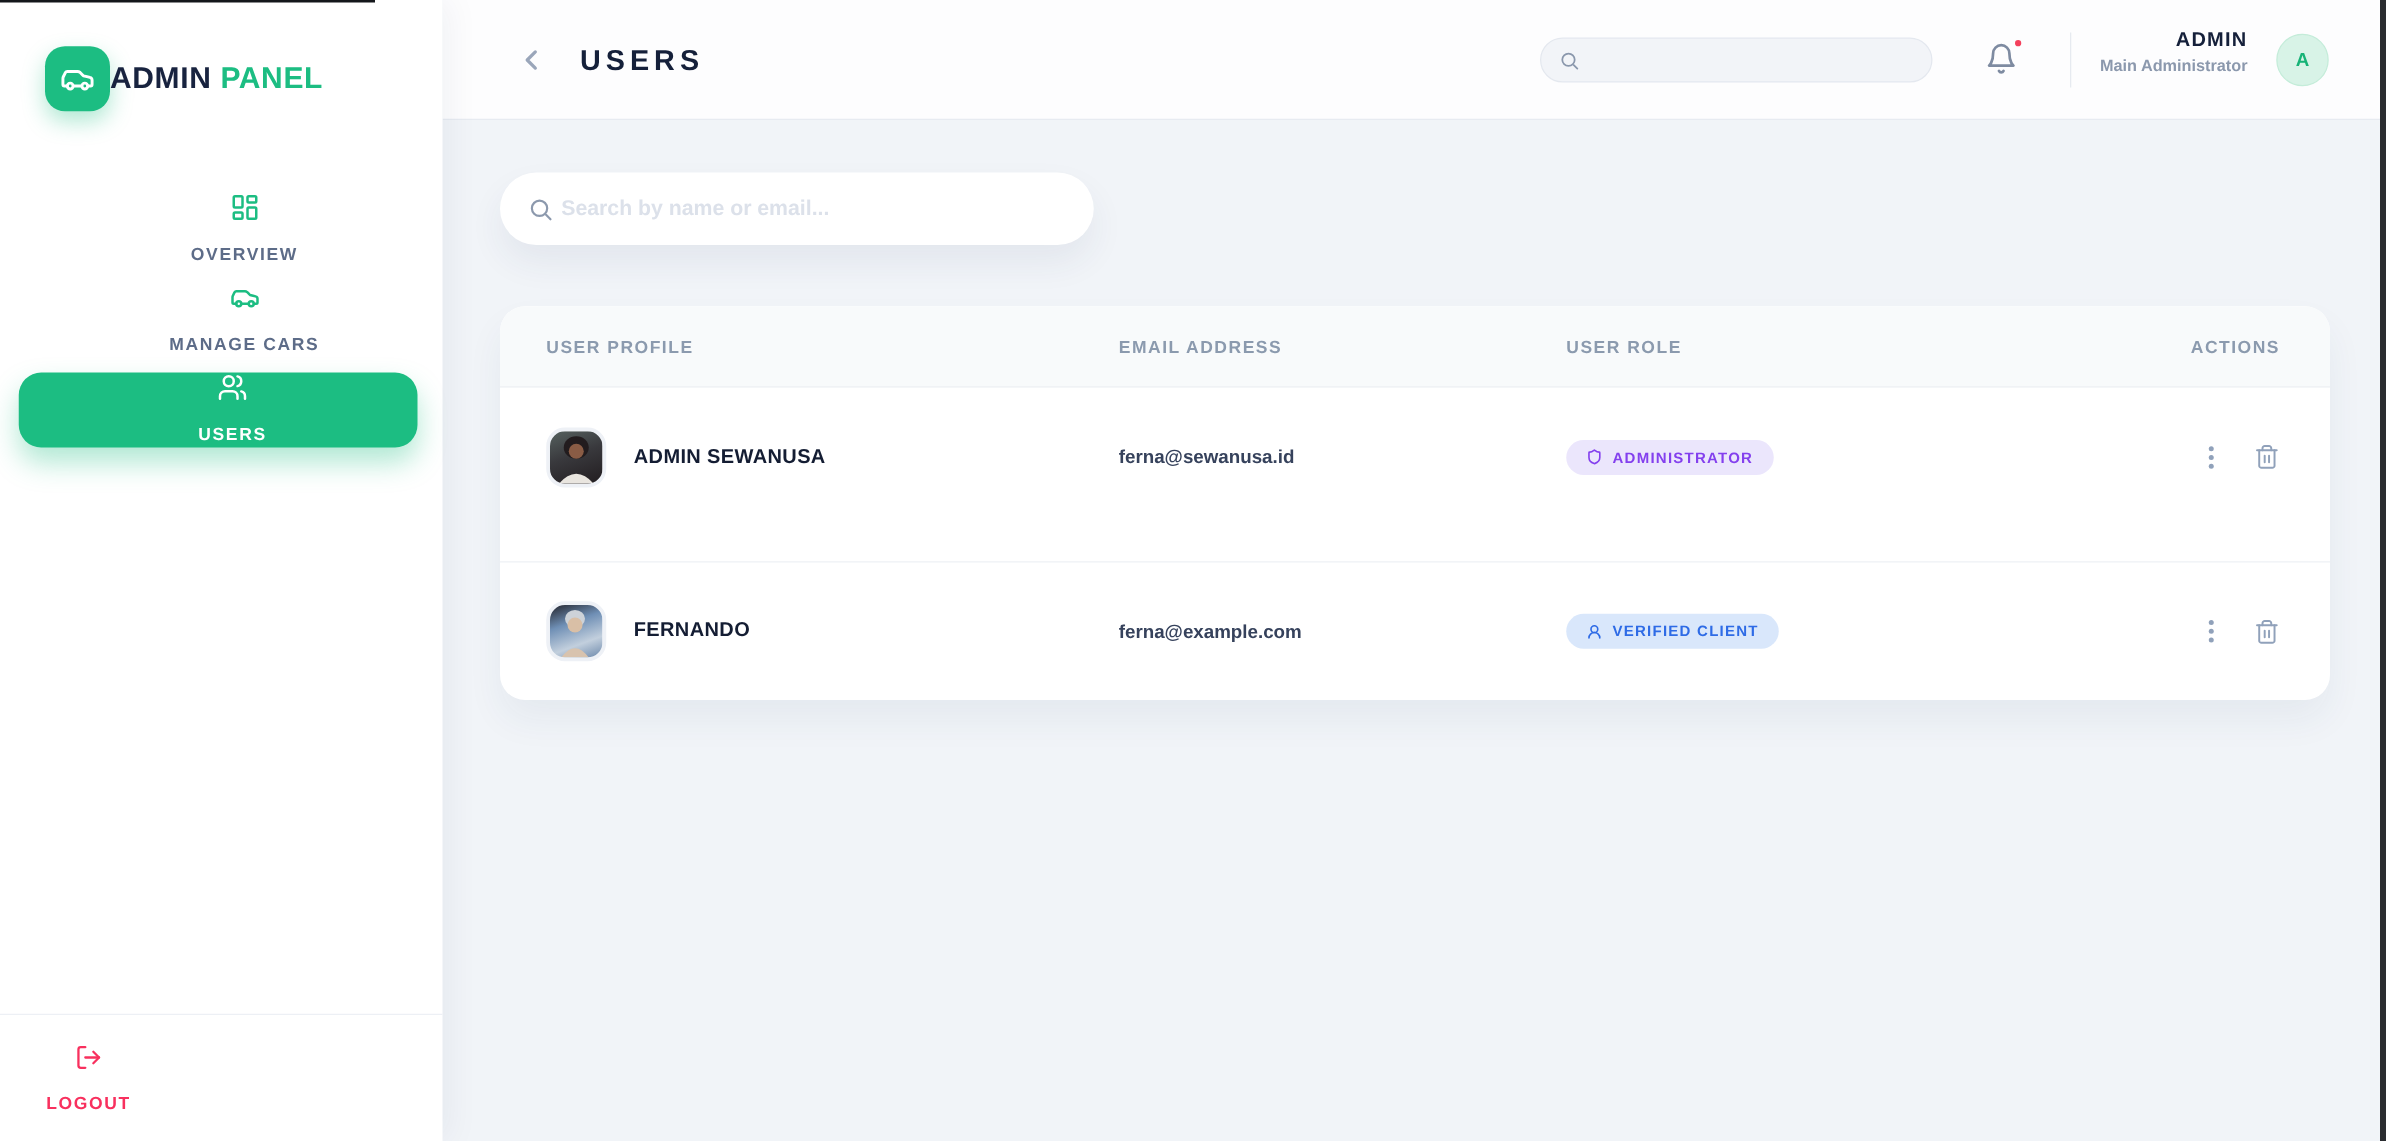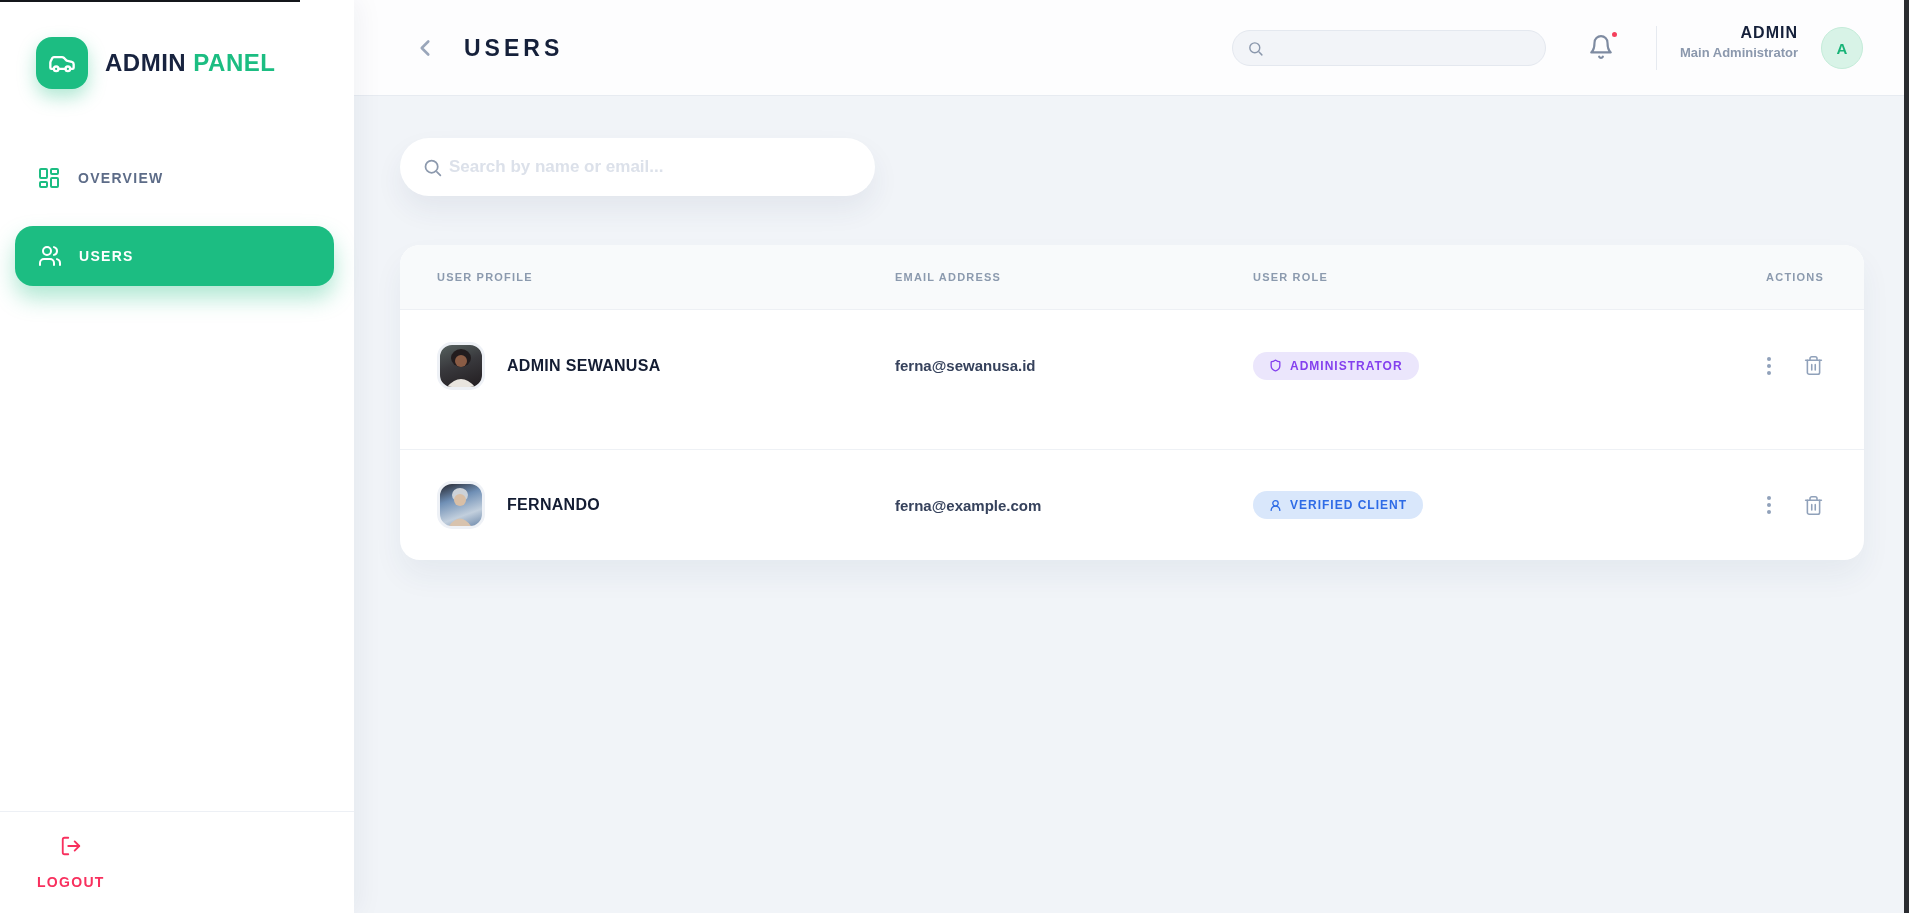--- a/index.html
+++ b/index.html
@@ -3,30 +3,30 @@
 <meta charset="utf-8">
 <style>
   html,body{margin:0;padding:0;}
   *{box-sizing:border-box;}
   .screen{position:relative;width:1909px;height:913px;overflow:hidden;background:#f1f4f8;
           font-family:"Liberation Sans",sans-serif;}
 
   
   .sidebar{position:absolute;left:0;top:0;width:354px;height:913px;background:#ffffff;
            box-shadow:6px 0 24px rgba(25,40,70,.05);z-index:3;}
-  .brand{position:absolute;left:36px;top:37px;display:flex;align-items:center;gap:17px;}
+  .brand{position:absolute;left:36px;top:37px;display:flex;align-items:center;}
   .brand-logo{width:52px;height:52px;border-radius:16px;background:#1cbd82;color:#fff;
               display:flex;align-items:center;justify-content:center;
               box-shadow:0 8px 18px rgba(28,189,130,.35);}
   .brand-text{font-size:24px;font-weight:800;letter-spacing:.5px;color:#18233f;white-space:nowrap;}
   .brand-secondary{color:#1cbd82;}
 
   .nav{position:absolute;left:0;top:154px;right:0;}
   .nav-item{height:48px;display:flex;align-items:center;padding-left:37px;gap:17px;
-            margin-bottom:24px;cursor:pointer;color:#5d6c88;}
+            margin-bottom:24px;cursor:pointer;color:#5d6c88;flex-direction:column;}
   .nav-icon{width:24px;height:24px;color:#1cbd82;flex:none;display:flex;}
   .nav-label{font-size:14px;font-weight:800;letter-spacing:1.3px;}
   .nav-item.active{margin:21px 20px 24px 15px;height:60px;border-radius:18px;background:#1cbd82;
                    color:#ffffff;padding-left:23px;
                    box-shadow:0 12px 22px rgba(28,189,130,.35);}
   .nav-item.active .nav-icon{color:#ffffff;}
 
   .sidebar-footer{position:absolute;left:0;bottom:0;width:100%;height:102px;
                   border-top:1px solid #edf0f5;display:flex;align-items:center;}
   .logout{display:flex;align-items:center;gap:17px;padding-left:37px;color:#f8305e;cursor:pointer;
@@ -68,21 +68,21 @@
                      font:700 17px "Liberation Sans",sans-serif;color:#44506a;min-width:0;
                      border-radius:29px;}
   .search-card input::placeholder{color:#dce1ea;}
   .topbar-search input::placeholder{color:#c9d1dd;}
 
   .table-card{position:absolute;left:46px;top:149px;width:1464px;background:#fff;border-radius:20px;
               box-shadow:0 16px 30px rgba(40,60,100,.06);overflow:hidden;}
   .thead,.trow{display:grid;grid-template-columns:458px 358px 420px 1fr;align-items:center;
                padding:0 40px 0 37px;}
   .thead{height:65px;background:#f8fafb;border-bottom:1px solid #edf0f4;}
-  .th{font-size:11px;font-weight:800;letter-spacing:1.2px;color:#8b9aae;}
+  .th{font-size:14px;font-weight:800;letter-spacing:1.2px;color:#8b9aae;}
   .th-actions{text-align:right;}
   .trow{height:111px;}
   .trow + .trow{border-top:1px solid #eef1f5;margin-top:28px;}
 
   .profile-cell{display:flex;align-items:center;gap:22px;}
   .avatar{width:48px;height:48px;border-radius:15px;border:3px solid #eef1f6;overflow:hidden;
           flex:none;}
   .avatar svg{display:block;}
   .avatar-admin{background:linear-gradient(160deg,#56615f 0%,#39393d 45%,#221d20 100%);}
   .avatar-fernando{background:linear-gradient(160deg,#23242c 0%,#6f8fb5 35%,#c2cfdd 70%,#6d89ab 100%);}
@@ -125,20 +125,31 @@
         <span class="nav-icon">
           <svg width="24" height="24" viewBox="0 0 24 24" fill="none" stroke="currentColor" stroke-width="2" stroke-linecap="round" stroke-linejoin="round">
               <rect width="7" height="9" x="3" y="3" rx="1"></rect>
               <rect width="7" height="5" x="14" y="3" rx="1"></rect>
               <rect width="7" height="9" x="14" y="12" rx="1"></rect>
               <rect width="7" height="5" x="3" y="16" rx="1"></rect>
             </svg>
         </span>
         <span class="nav-label">OVERVIEW</span>
       </div>
+      <div class="nav-item">
+        <span class="nav-icon">
+          <svg width="24" height="24" viewBox="0 0 24 24" fill="none" stroke="currentColor" stroke-width="2" stroke-linecap="round" stroke-linejoin="round">
+              <path d="M19 17h2c.6 0 1-.4 1-1v-3c0-.9-.7-1.7-1.5-1.9C18.7 10.6 16 10 16 10s-1.3-1.4-2.2-2.3c-.5-.4-1.1-.7-1.8-.7H5c-.6 0-1.1.4-1.4.9l-1.4 2.9A3.7 3.7 0 0 0 2 12v4c0 .6.4 1 1 1h2"></path>
+              <circle cx="7" cy="17" r="2"></circle>
+              <path d="M9 17h6"></path>
+              <circle cx="17" cy="17" r="2"></circle>
+            </svg>
+        </span>
+        <span class="nav-label">MANAGE CARS</span>
+      </div>
       <div class="nav-item active">
         <span class="nav-icon">
           <svg width="24" height="24" viewBox="0 0 24 24" fill="none" stroke="currentColor" stroke-width="2" stroke-linecap="round" stroke-linejoin="round">
               <path d="M16 21v-2a4 4 0 0 0-4-4H6a4 4 0 0 0-4 4v2"></path>
               <circle cx="9" cy="7" r="4"></circle>
               <path d="M22 21v-2a4 4 0 0 0-3-3.87"></path>
               <path d="M16 3.13a4 4 0 0 1 0 7.75"></path>
             </svg>
         </span>
         <span class="nav-label">USERS</span>

